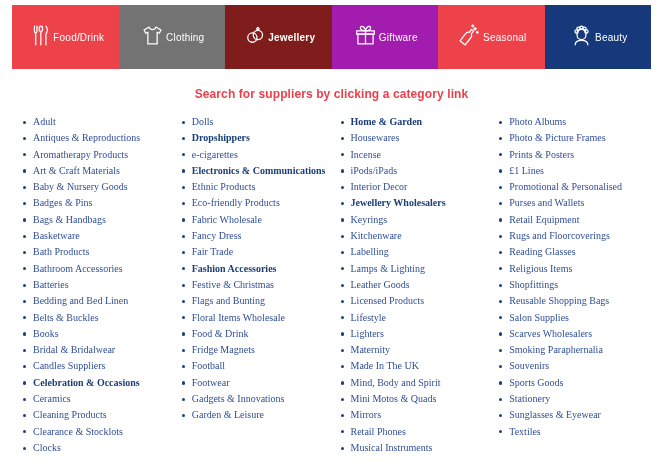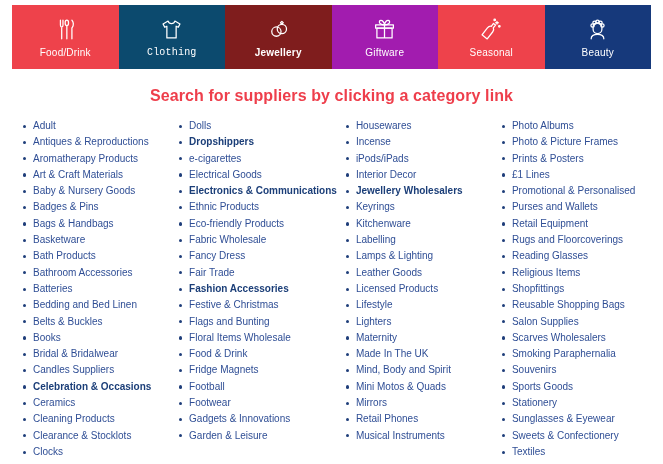--- a/index.html
+++ b/index.html
@@ -1,27 +1,27 @@
 <!DOCTYPE html>
 <html><head>
 <meta charset="utf-8">
 <style>
   * { margin:0; padding:0; box-sizing:border-box; }
   html,body { width:663px; height:464px; background:#ffffff; overflow:hidden;
     font-family:"Liberation Sans", sans-serif; }
   .navbar { display:flex; margin:5px 12px 0 12px; height:64px; }
-  .tab { flex:1; display:flex; flex-direction:column; align-items:center;
+  .tab { flex:1; display:flex; flex-direction:row; align-items:center;
     justify-content:center; color:#ffffff; cursor:pointer; }
   .tab-icon { width:27px; height:27px; display:block; margin-bottom:4px; }
   .tab-icon svg { width:100%; height:100%; display:block; }
   .tab-label { font-size:10px; letter-spacing:.2px; }
-  .heading { text-align:center; margin-top:18px; font-size:16px; font-weight:bold;
+  .heading { text-align:center; margin-top:18px; font-size:12px; font-weight:bold;
     letter-spacing:.1px; }
   .columns { display:flex; padding:0 14px; margin-top:13px; }
-  .col { flex:1; list-style:none; }
+  .col { flex:1; list-style:none;font-family:Liberation Serif, serif; }
   .col li { position:relative; padding-left:19px; font-size:10px; line-height:16.3px;
     cursor:pointer; white-space:nowrap; }
   .col li::before { content:""; position:absolute; left:9px; top:6.6px; width:3.2px;
     height:3.2px; border-radius:50%; background:#1f3e7a; }
   .col li.bold { font-weight:bold; }
 </style>
 </head>
 <body>
 
 <nav class="navbar" id="navbar">
@@ -29,21 +29,21 @@
       <span class="tab-icon">
         <svg viewBox="0 0 32 32" fill="none" stroke="#fff" stroke-width="1.5" stroke-linecap="round">
           <path d="M10 5v6M13 5v6M10 11c0 1.3.6 2.1 1.5 2.1s1.5-.8 1.5-2.1M11.5 13.1V27"></path>
           <ellipse cx="17.6" cy="8.2" rx="2" ry="3.2"></ellipse>
           <path d="M17.6 11.4V27"></path>
           <path d="M23.6 5c2 2 2.3 6 .5 8.4l-.5.7V27"></path>
         </svg>
       </span>
       <span class="tab-label">Food/Drink</span>
     </div>
-    <div class="tab" style="background: #0c4a6e; font-family: Liberation Mono, monospace;">
+    <div class="tab" style="background: #737373;">
       <span class="tab-icon">
         <svg viewBox="0 0 32 32" fill="none" stroke="#fff" stroke-width="1.5" stroke-linejoin="round">
           <path d="M12 6 6 9.5l2 3.8 2.5-1.2V26h11V12.1l2.5 1.2 2-3.8L20 6c-.5 1.8-2 3-4 3s-3.5-1.2-4-3z"></path>
         </svg>
       </span>
       <span class="tab-label">Clothing</span>
     </div>
     <div class="tab" style="background: #7f1d1d; font-weight: bold;">
       <span class="tab-icon">
         <svg viewBox="0 0 32 32" fill="none" stroke="#fff" stroke-width="1.5" stroke-linejoin="round">
@@ -117,39 +117,39 @@
       <li class="bold" style="color: rgb(27, 62, 120);">Celebration &amp; Occasions</li>
       <li class="" style="color: rgb(47, 78, 149);">Ceramics</li>
       <li class="" style="color: rgb(47, 78, 149);">Cleaning Products</li>
       <li class="" style="color: rgb(47, 78, 149);">Clearance &amp; Stocklots</li>
       <li class="" style="color: rgb(47, 78, 149);">Clocks</li>
     </ul>
     <ul class="col">
       <li class="" style="color: rgb(47, 78, 149);">Dolls</li>
       <li class="bold" style="color: rgb(27, 62, 120);">Dropshippers</li>
       <li class="" style="color: rgb(47, 78, 149);">e-cigarettes</li>
-      <li class="" style="color: rgb(47, 78, 149);">Electrical Goods</li>
       <li class="bold" style="color: rgb(27, 62, 120);">Electronics &amp; Communications</li>
       <li class="" style="color: rgb(47, 78, 149);">Ethnic Products</li>
       <li class="" style="color: rgb(47, 78, 149);">Eco-friendly Products</li>
       <li class="" style="color: rgb(47, 78, 149);">Fabric Wholesale</li>
       <li class="" style="color: rgb(47, 78, 149);">Fancy Dress</li>
       <li class="" style="color: rgb(47, 78, 149);">Fair Trade</li>
       <li class="bold" style="color: rgb(27, 62, 120);">Fashion Accessories</li>
       <li class="" style="color: rgb(47, 78, 149);">Festive &amp; Christmas</li>
       <li class="" style="color: rgb(47, 78, 149);">Flags and Bunting</li>
       <li class="" style="color: rgb(47, 78, 149);">Floral Items Wholesale</li>
       <li class="" style="color: rgb(47, 78, 149);">Food &amp; Drink</li>
       <li class="" style="color: rgb(47, 78, 149);">Fridge Magnets</li>
       <li class="" style="color: rgb(47, 78, 149);">Football</li>
       <li class="" style="color: rgb(47, 78, 149);">Footwear</li>
       <li class="" style="color: rgb(47, 78, 149);">Gadgets &amp; Innovations</li>
       <li class="" style="color: rgb(47, 78, 149);">Garden &amp; Leisure</li>
     </ul>
     <ul class="col">
+      <li class="bold" style="color: rgb(27, 62, 120);">Home &amp; Garden</li>
       <li class="" style="color: rgb(47, 78, 149);">Housewares</li>
       <li class="" style="color: rgb(47, 78, 149);">Incense</li>
       <li class="" style="color: rgb(47, 78, 149);">iPods/iPads</li>
       <li class="" style="color: rgb(47, 78, 149);">Interior Decor</li>
       <li class="bold" style="color: rgb(27, 62, 120);">Jewellery Wholesalers</li>
       <li class="" style="color: rgb(47, 78, 149);">Keyrings</li>
       <li class="" style="color: rgb(47, 78, 149);">Kitchenware</li>
       <li class="" style="color: rgb(47, 78, 149);">Labelling</li>
       <li class="" style="color: rgb(47, 78, 149);">Lamps &amp; Lighting</li>
       <li class="" style="color: rgb(47, 78, 149);">Leather Goods</li>
@@ -177,16 +177,15 @@
       <li class="" style="color: rgb(47, 78, 149);">Religious Items</li>
       <li class="" style="color: rgb(47, 78, 149);">Shopfittings</li>
       <li class="" style="color: rgb(47, 78, 149);">Reusable Shopping Bags</li>
       <li class="" style="color: rgb(47, 78, 149);">Salon Supplies</li>
       <li class="" style="color: rgb(47, 78, 149);">Scarves Wholesalers</li>
       <li class="" style="color: rgb(47, 78, 149);">Smoking Paraphernalia</li>
       <li class="" style="color: rgb(47, 78, 149);">Souvenirs</li>
       <li class="" style="color: rgb(47, 78, 149);">Sports Goods</li>
       <li class="" style="color: rgb(47, 78, 149);">Stationery</li>
       <li class="" style="color: rgb(47, 78, 149);">Sunglasses &amp; Eyewear</li>
-      <li class="" style="color: rgb(47, 78, 149);">Sweets &amp; Confectionery</li>
       <li class="" style="color: rgb(47, 78, 149);">Textiles</li>
     </ul>
   </div>
 
 </body></html>

